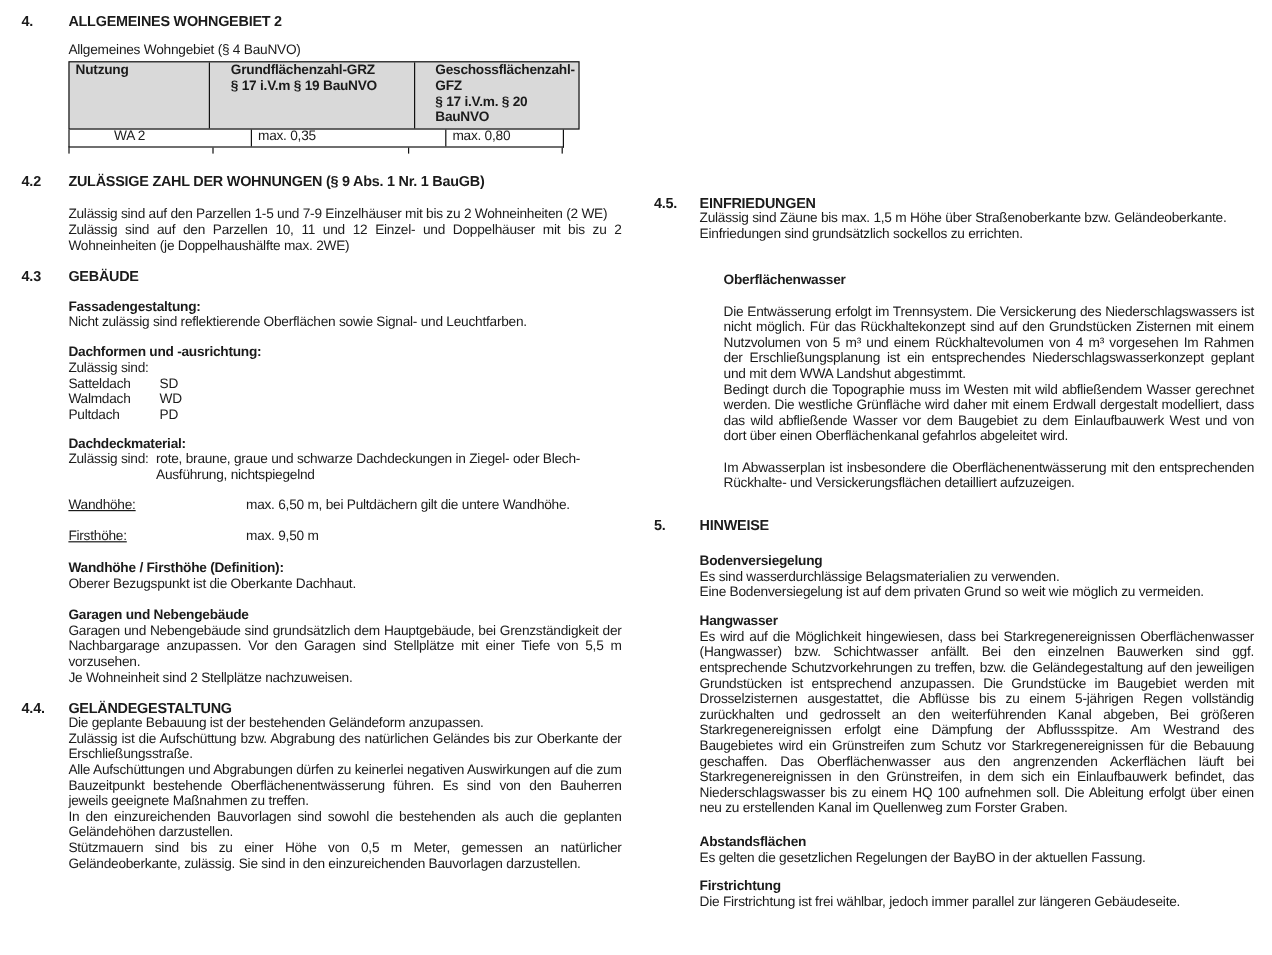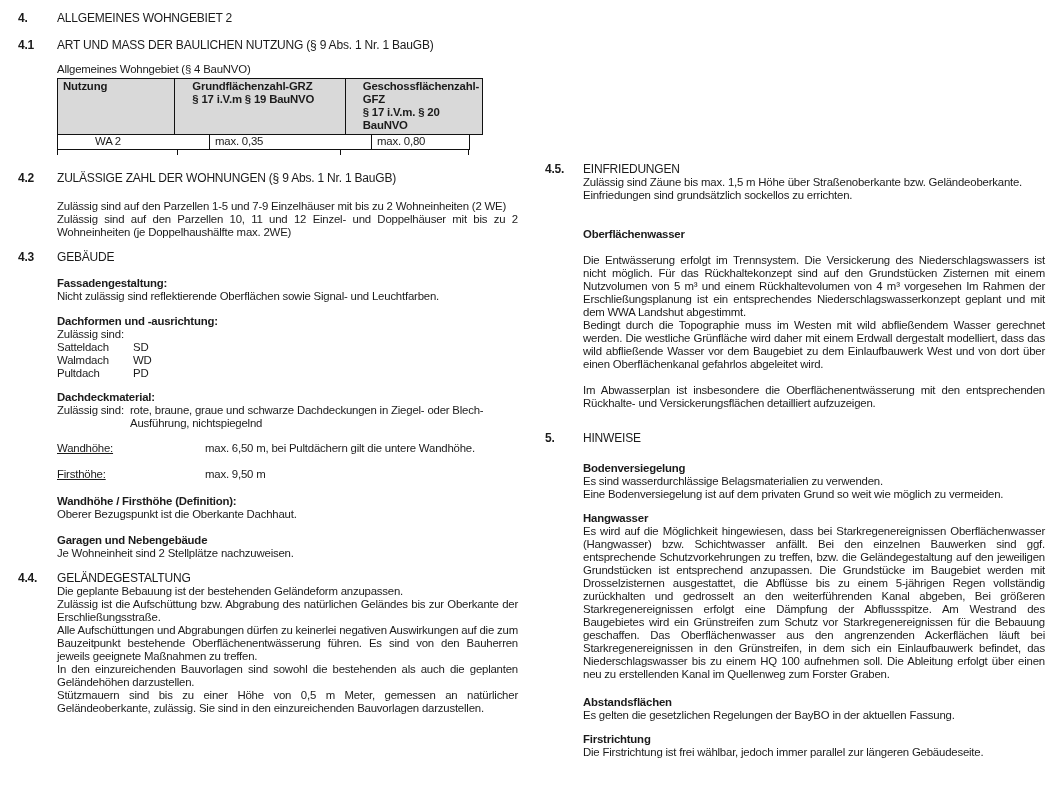--- a/index.html
+++ b/index.html
@@ -11,30 +11,30 @@
     font-size:11.4px; line-height:13px; letter-spacing:-0.2px;
   }
   .col { position:absolute; }
   .col-left  { left:18px;  top:5px;   width:500px; }
   .col-right { left:545px; top:163px; width:500px; }
 
   .row { display:grid; grid-template-columns:39px 1fr; }
   .col-right .row { grid-template-columns:38px 1fr; }
 
   .num  { font-weight:bold; font-size:12px; }
-  .h1   { font-weight:normal; font-size:12px; }
+  .h1   { font-weight:bold; font-size:12px; }
   .bh   { font-weight:bold; }
   .just { text-align:justify; }
   .u    { text-decoration:underline; }
 
   
   .mt2 {margin-top:2px;} .mt7 {margin-top:7px;} .mt11{margin-top:11px;}
   .mt12{margin-top:12px;} .mt13{margin-top:13px;} .mt14{margin-top:14px;}
   .mt15{margin-top:15px;} .mt17{margin-top:17px;} .mt22{margin-top:22px;}
-  .mt26{margin-top:26px;}
+  .mt26{margin-top:26px;gap:20px;}
 
   
   .tbl-head {
     display:flex; width:426px; background:#d9d9d9;
     border:1.6px solid #111111; font-weight:bold;gap:12px;
   }
   .tbl-head .cell { padding:1px 3px 2px 5px; }
   .tbl-row {
     display:flex; width:413px;
     border-left:1.6px solid #111111; border-right:1.6px solid #111111;
@@ -61,24 +61,20 @@
 
 <div class="page">
 
   <div class="col col-left">
 
     <div class="row mt7">
       <div class="num">4.</div>
       <div class="h1">ALLGEMEINES WOHNGEBIET 2</div>
     </div>
 
-    <div class="row mt14">
-      <div class="num">4.1</div>
-      <div class="h1">ART UND MASS DER BAULICHEN NUTZUNG (§ 9 Abs. 1 Nr. 1 BauGB)</div>
-    </div>
 
     <div class="row mt11">
       <div></div>
       <div>Allgemeines Wohngebiet (§ 4 BauNVO)</div>
     </div>
 
     <div class="row mt2">
       <div></div>
       <div>
         <div class="tbl-head">
@@ -182,20 +178,21 @@
       <div>
         <div class="bh">Wandhöhe / Firsthöhe (Definition):</div>
         <div>Oberer Bezugspunkt ist die Oberkante Dachhaut.</div>
       </div>
     </div>
 
     <div class="row mt13">
       <div></div>
       <div>
         <div class="bh">Garagen und Nebengebäude</div>
+        <div class="just">Garagen und Nebengebäude sind grundsätzlich dem Hauptgebäude, bei Grenzständigkeit der Nachbargarage anzupassen. Vor den Garagen sind Stellplätze mit einer Tiefe von 5,5 m vorzusehen.</div>
         <div>Je Wohneinheit sind 2 Stellplätze nachzuweisen.</div>
       </div>
     </div>
 
     <div class="row mt12">
       <div class="num">4.4.</div>
       <div>
         <div class="h1">GELÄNDEGESTALTUNG</div>
         <div>Die geplante Bebauung ist der bestehenden Geländeform anzupassen.</div>
         <div class="just">Zulässig ist die Aufschüttung bzw. Abgrabung des natürlichen Geländes bis zur Oberkante der Erschließungsstraße.</div>

